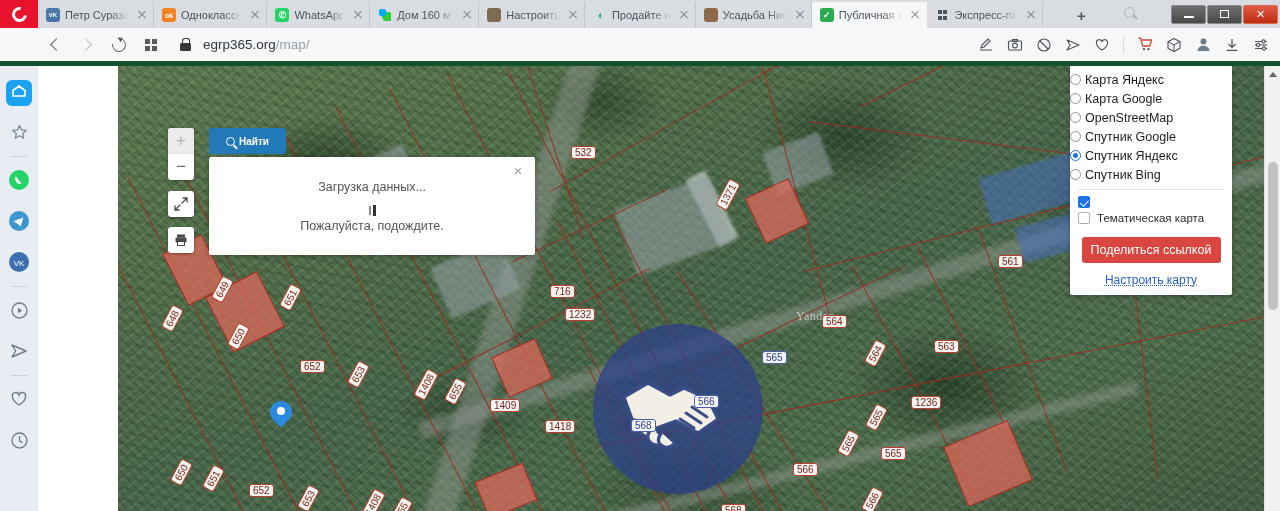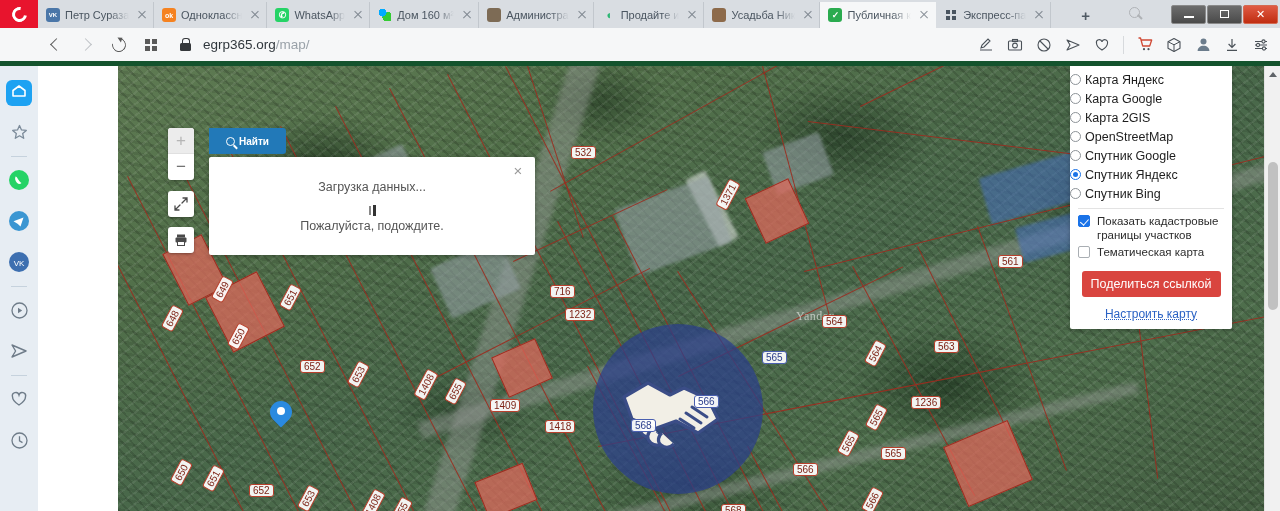--- a/index.html
+++ b/index.html
@@ -332,21 +332,21 @@
         </div>
         <div class="tab">
           <span class="fav" style="background:transparent;font-size:7px;color:#fff">
             <span style="display:inline-block;width:12px;height:12px;background:radial-gradient(circle at 30% 30%,#0af 4px,transparent 4px),radial-gradient(circle at 70% 65%,#3c3 5px,transparent 5px)"></span>
           </span>
           <span class="ttl">Дом 160 м²</span>
           <span class="xbtn"></span>
         </div>
         <div class="tab">
           <span class="fav" style="background:#7d6b55;font-size:7px;color:#fff"></span>
-          <span class="ttl">Администра</span>
+          <span class="ttl">Настроить</span>
           <span class="xbtn"></span>
         </div>
         <div class="tab">
           <span class="fav" style="background:transparent;font-size:12px;color:#2bb673">◖</span>
           <span class="ttl">Продайте и</span>
           <span class="xbtn"></span>
         </div>
         <div class="tab">
           <span class="fav" style="background:#8d6a4a;font-size:7px;color:#fff"></span>
           <span class="ttl">Усадьба Ник</span>
@@ -681,44 +681,39 @@
           <div class="optrow">
             <span class="radio"></span>
             <span class="lbl">Карта Яндекс</span>
           </div>
           <div class="optrow">
             <span class="radio"></span>
             <span class="lbl">Карта Google</span>
           </div>
           <div class="optrow">
             <span class="radio"></span>
-            <span class="lbl">Карта 2GIS</span>
-          </div>
-          <div class="optrow">
-            <span class="radio"></span>
             <span class="lbl">OpenStreetMap</span>
           </div>
           <div class="optrow">
             <span class="radio"></span>
             <span class="lbl">Спутник Google</span>
           </div>
           <div class="optrow">
             <span class="radio on"></span>
             <span class="lbl">Спутник Яндекс</span>
           </div>
           <div class="optrow">
             <span class="radio"></span>
             <span class="lbl">Спутник Bing</span>
           </div>
         </div>
       <div class="optsep"></div>
       <div id="checks">
           <div class="chkrow">
             <span class="chk on"></span>
-            <span class="lbl">Показать кадастровые границы участков</span>
           </div>
           <div class="chkrow">
             <span class="chk"></span>
             <span class="lbl">Тематическая карта</span>
           </div>
         </div>
       <button class="sharebtn">Поделиться ссылкой</button>
       <a class="cfglink" href="#">Настроить карту</a>
     </div>
 

